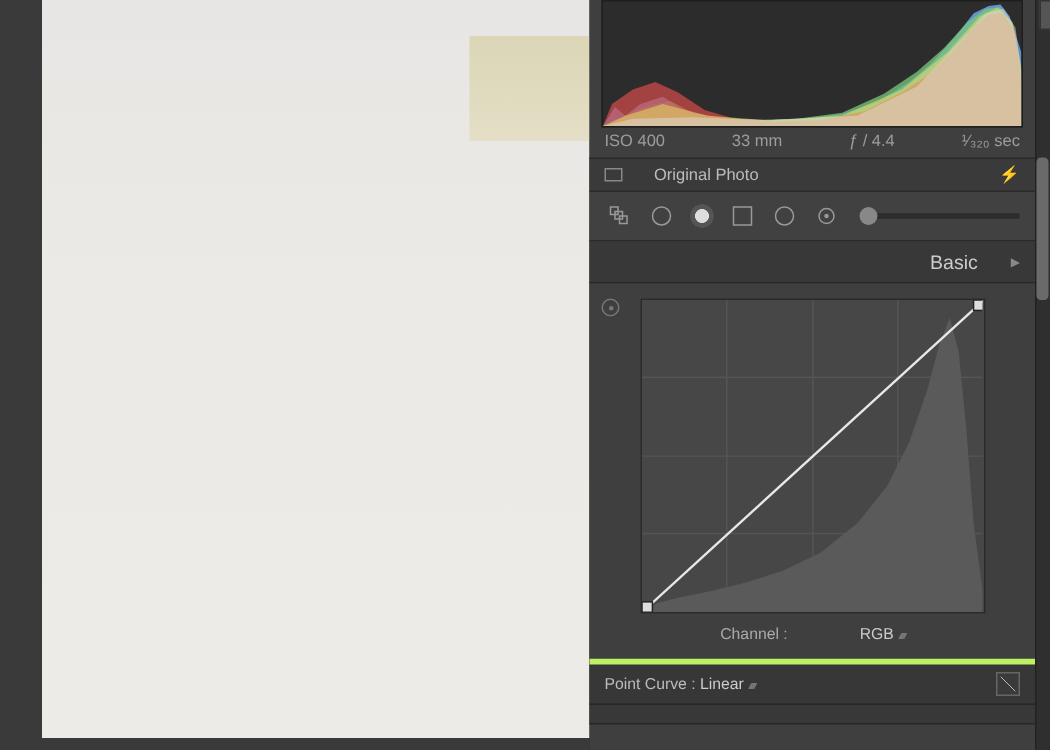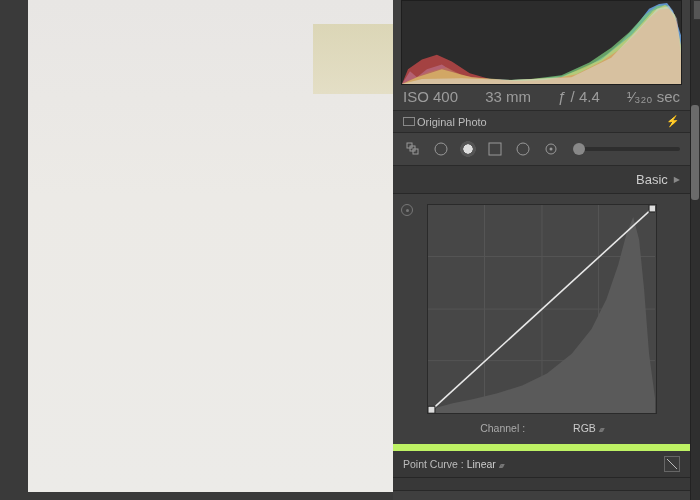--- a/index.html
+++ b/index.html
@@ -9,48 +9,48 @@
   .wall-accent { position:absolute; right:0; top:24px; width:80px; height:70px; background: linear-gradient(180deg,#d6cfa3,#e1dab8); opacity:0.7; }
   .subject { position:absolute; left:50%; transform:translateX(-50%); bottom:0; width:260px; }
   
   .panel { width: 307px; height: 500px; background: #3f3f3f; color: #bcbcbc; font-size: 11px; position: relative; }
   .scroll-gutter { position:absolute; right:0; top:0; width:10px; height:500px; background:#2f2f2f; border-left:1px solid #222; }
   .scroll-thumb { position:absolute; right:1px; top:105px; width:8px; height:95px; background:#6a6a6a; border-radius:3px; }
   .inner { width:297px; }
   
   .histogram { height:85px; background:#2c2c2c; border:1px solid #1e1e1e; margin:0 8px 0 8px; position:relative; overflow:hidden; }
   .hist-svg { width:100%; height:100%; }
-  .hist-meta { display:flex; justify-content:space-between; padding:3px 10px; font-size:15px; color:#9c9c9c; }
+  .hist-meta { display:flex; justify-content:space-between; padding:3px 10px; font-size:11px; color:#9c9c9c; }
   .orig-row { display:flex; align-items:center; justify-content:space-between; padding:4px 10px; border-top:1px solid #2a2a2a; border-bottom:1px solid #2a2a2a; background:#3a3a3a; margin-top:2px;}
-  .orig-row .lbl { display:flex; align-items:center; gap:2px; }
+  .orig-row .lbl { display:flex; align-items:center; gap:21px; }
   .box-icon { width:12px; height:9px; border:1px solid #888; }
   .bolt { font-size:11px; color:#888; }
   
   .tool-row { display:flex; align-items:center; gap:8px; padding:6px 10px; background:#414141; border-bottom:1px solid #2a2a2a;}
   .tool { width:20px; height:20px; display:flex; align-items:center; justify-content:center; color:#999; cursor:pointer; }
   .tool svg { display:block; }
   .tool.active { color:#ddd; }
   .tool.radial.active { background: radial-gradient(circle,#ddd 35%,#555 38%,#555 60%,transparent 63%); border-radius:50%; width:18px; height:18px; }
   .slider-track { flex:1; height:4px; background:#2e2e2e; border-radius:2px; position:relative; margin-left:4px;}
   .slider-knob { position:absolute; left:0; top:-4px; width:12px; height:12px; background:#888; border-radius:50%; }
   
-  .section-hdr { display:flex; justify-content:flex-end; align-items:center; gap:6px; padding:6px 10px; color:#ccc; font-size:13px; border-bottom:1px solid #282828; background:#383838;}
+  .section-hdr { display:flex; justify-content:flex-end; align-items:center; gap:22px; padding:6px 10px; color:#ccc; font-size:13px; border-bottom:1px solid #282828; background:#383838;}
   .section-hdr .tri { font-size:8px; color:#888; }
   .side-toggle { position:absolute; right:-1px; width:8px; height:20px; background:#555; border:1px solid #333;}
   
   .curve-wrap { padding:10px 12px 6px 12px; background:#3f3f3f; position:relative;}
   .dot-target { position:absolute; left:8px; top:10px; width:12px; height:12px; border:1px solid #777; border-radius:50%; display:flex; align-items:center; justify-content:center;}
   .dot-target::after { content:""; width:3px; height:3px; background:#777; border-radius:50%; }
   .curve-box { width:230px; height:210px; margin:0 auto; background:#474747; border:1px solid #2a2a2a; position:relative; }
   .curve-box svg { position:absolute; inset:0; }
   .channel-row { display:flex; justify-content:center; align-items:center; gap:24px; padding:8px 0 4px 0; font-size:10.5px; color:#aaa;}
   .channel-row .val { color:#ccc;margin-left:24px; }
   .tiny-arrows { font-size:8px; letter-spacing:-2px; color:#777;}
   
-  .pointcurve-row { display:flex; align-items:center; justify-content:space-between; padding:5px 10px; background:#373737; border-top:7px solid #bef264; border-bottom:1px solid #262626; font-size:10.5px;}
+  .pointcurve-row { display:flex; align-items:center; justify-content:space-between; padding:5px 10px; background:#373737; border-top:4px solid #bef264; border-bottom:1px solid #262626; font-size:10.5px;}
   .pointcurve-row .val { color:#ccc; }
   .pc-icon { width:16px; height:16px; border:1px solid #666; position:relative; background:#3a3a3a;}
   .pc-icon::after { content:""; position:absolute; left:2px; bottom:2px; right:2px; top:2px; background:linear-gradient(to top right, transparent 48%, #bbb 49%, #bbb 51%, transparent 52%);}
 </style>
 </head>
 <body>
 
 <div class="canvas">
   <div class="photo">
     <div class="wall-accent"></div>

